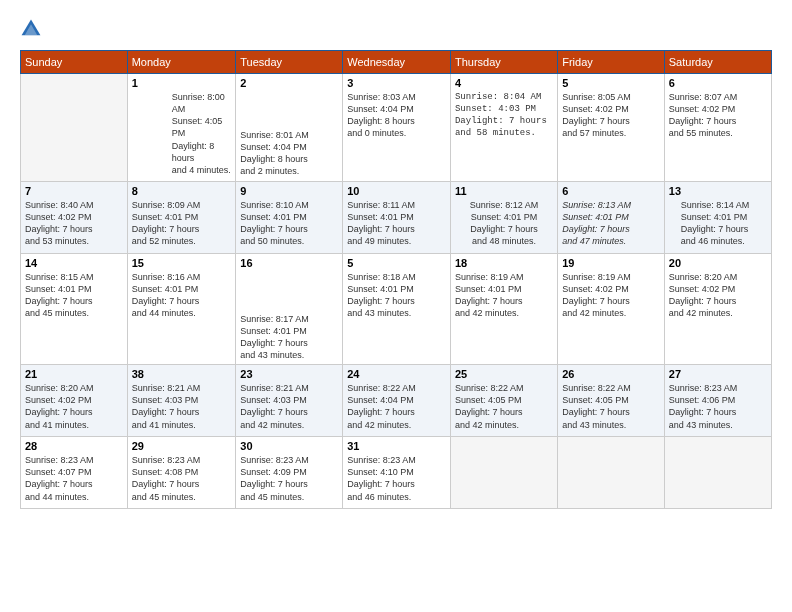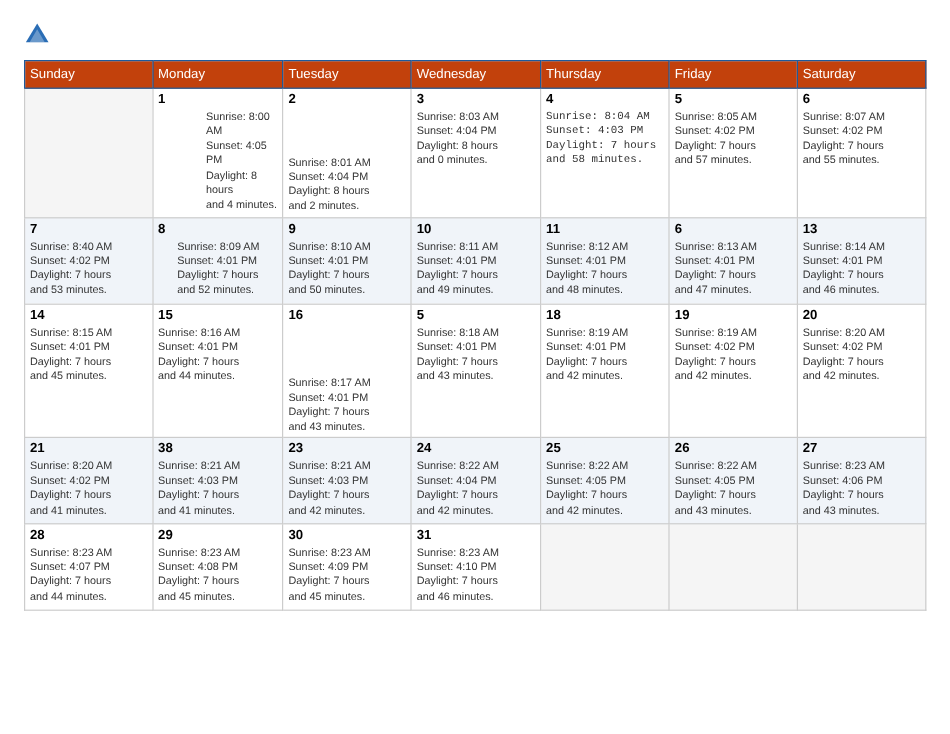--- a/index.html
+++ b/index.html
@@ -180,56 +180,56 @@
         <tr>
           <td>
             <span class="day-number">7</span>
             <div class="day-info" style="white-space: pre-line;">Sunrise: 8:40 AM
 Sunset: 4:02 PM
 Daylight: 7 hours
 and 53 minutes.</div>
           </td>
           <td>
             <span class="day-number">8</span>
-            <div class="day-info" style="white-space: pre-line; margin-left: 16px;">Sunrise: 8:09 AM
+            <div class="day-info" style="white-space: pre-line;">Sunrise: 8:09 AM
 Sunset: 4:01 PM
 Daylight: 7 hours
 and 52 minutes.</div>
           </td>
           <td>
             <span class="day-number">9</span>
             <div class="day-info" style="white-space: pre-line;">Sunrise: 8:10 AM
 Sunset: 4:01 PM
 Daylight: 7 hours
 and 50 minutes.</div>
           </td>
           <td>
             <span class="day-number">10</span>
             <div class="day-info" style="white-space: pre-line;">Sunrise: 8:11 AM
 Sunset: 4:01 PM
 Daylight: 7 hours
 and 49 minutes.</div>
           </td>
           <td>
             <span class="day-number">11</span>
-            <div class="day-info" style="white-space: pre-line;">Sunrise: 8:12 AM
+            <div class="day-info" style="white-space: pre-line; text-align: center;">Sunrise: 8:12 AM
 Sunset: 4:01 PM
 Daylight: 7 hours
 and 48 minutes.</div>
           </td>
           <td>
             <span class="day-number">6</span>
-            <div class="day-info" style="white-space: pre-line;">Sunrise: 8:13 AM
+            <div class="day-info" style="white-space: pre-line; font-style: italic;">Sunrise: 8:13 AM
 Sunset: 4:01 PM
 Daylight: 7 hours
 and 47 minutes.</div>
           </td>
           <td>
             <span class="day-number">13</span>
-            <div class="day-info" style="white-space: pre-line;">Sunrise: 8:14 AM
+            <div class="day-info" style="white-space: pre-line; margin-left: 12px;">Sunrise: 8:14 AM
 Sunset: 4:01 PM
 Daylight: 7 hours
 and 46 minutes.</div>
           </td>
         </tr>
         <tr>
           <td>
             <span class="day-number">14</span>
             <div class="day-info" style="white-space: pre-line;">Sunrise: 8:15 AM
 Sunset: 4:01 PM

